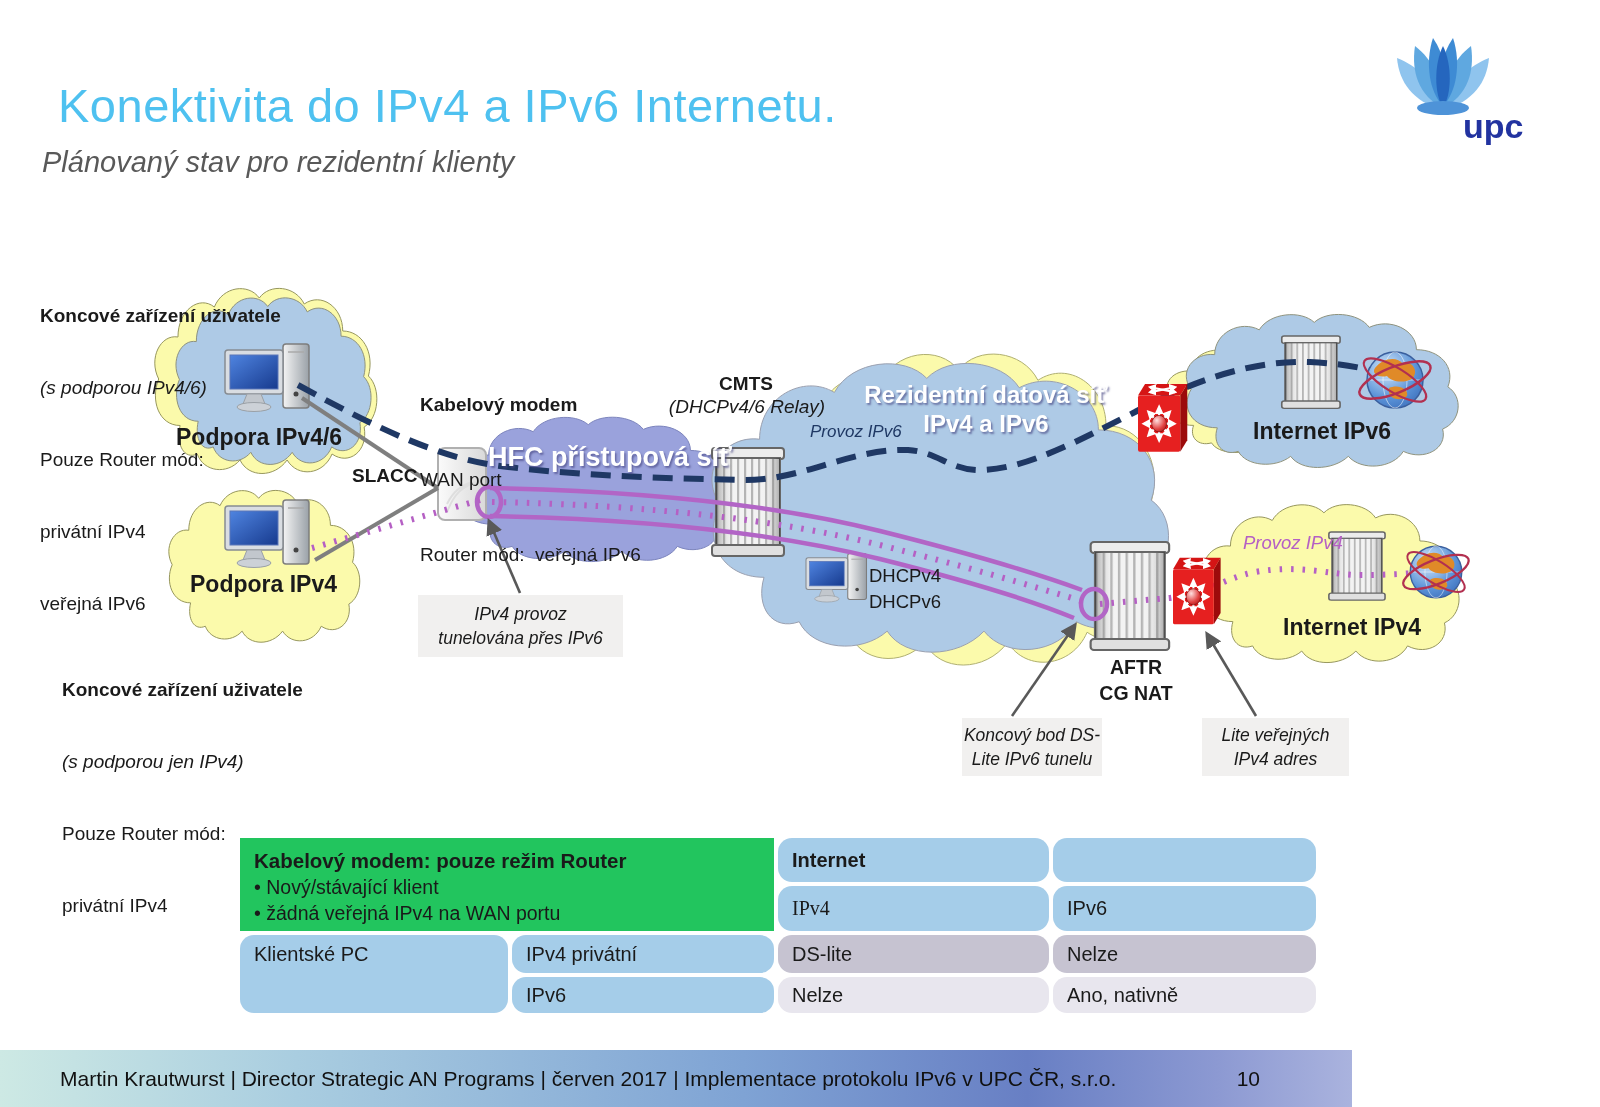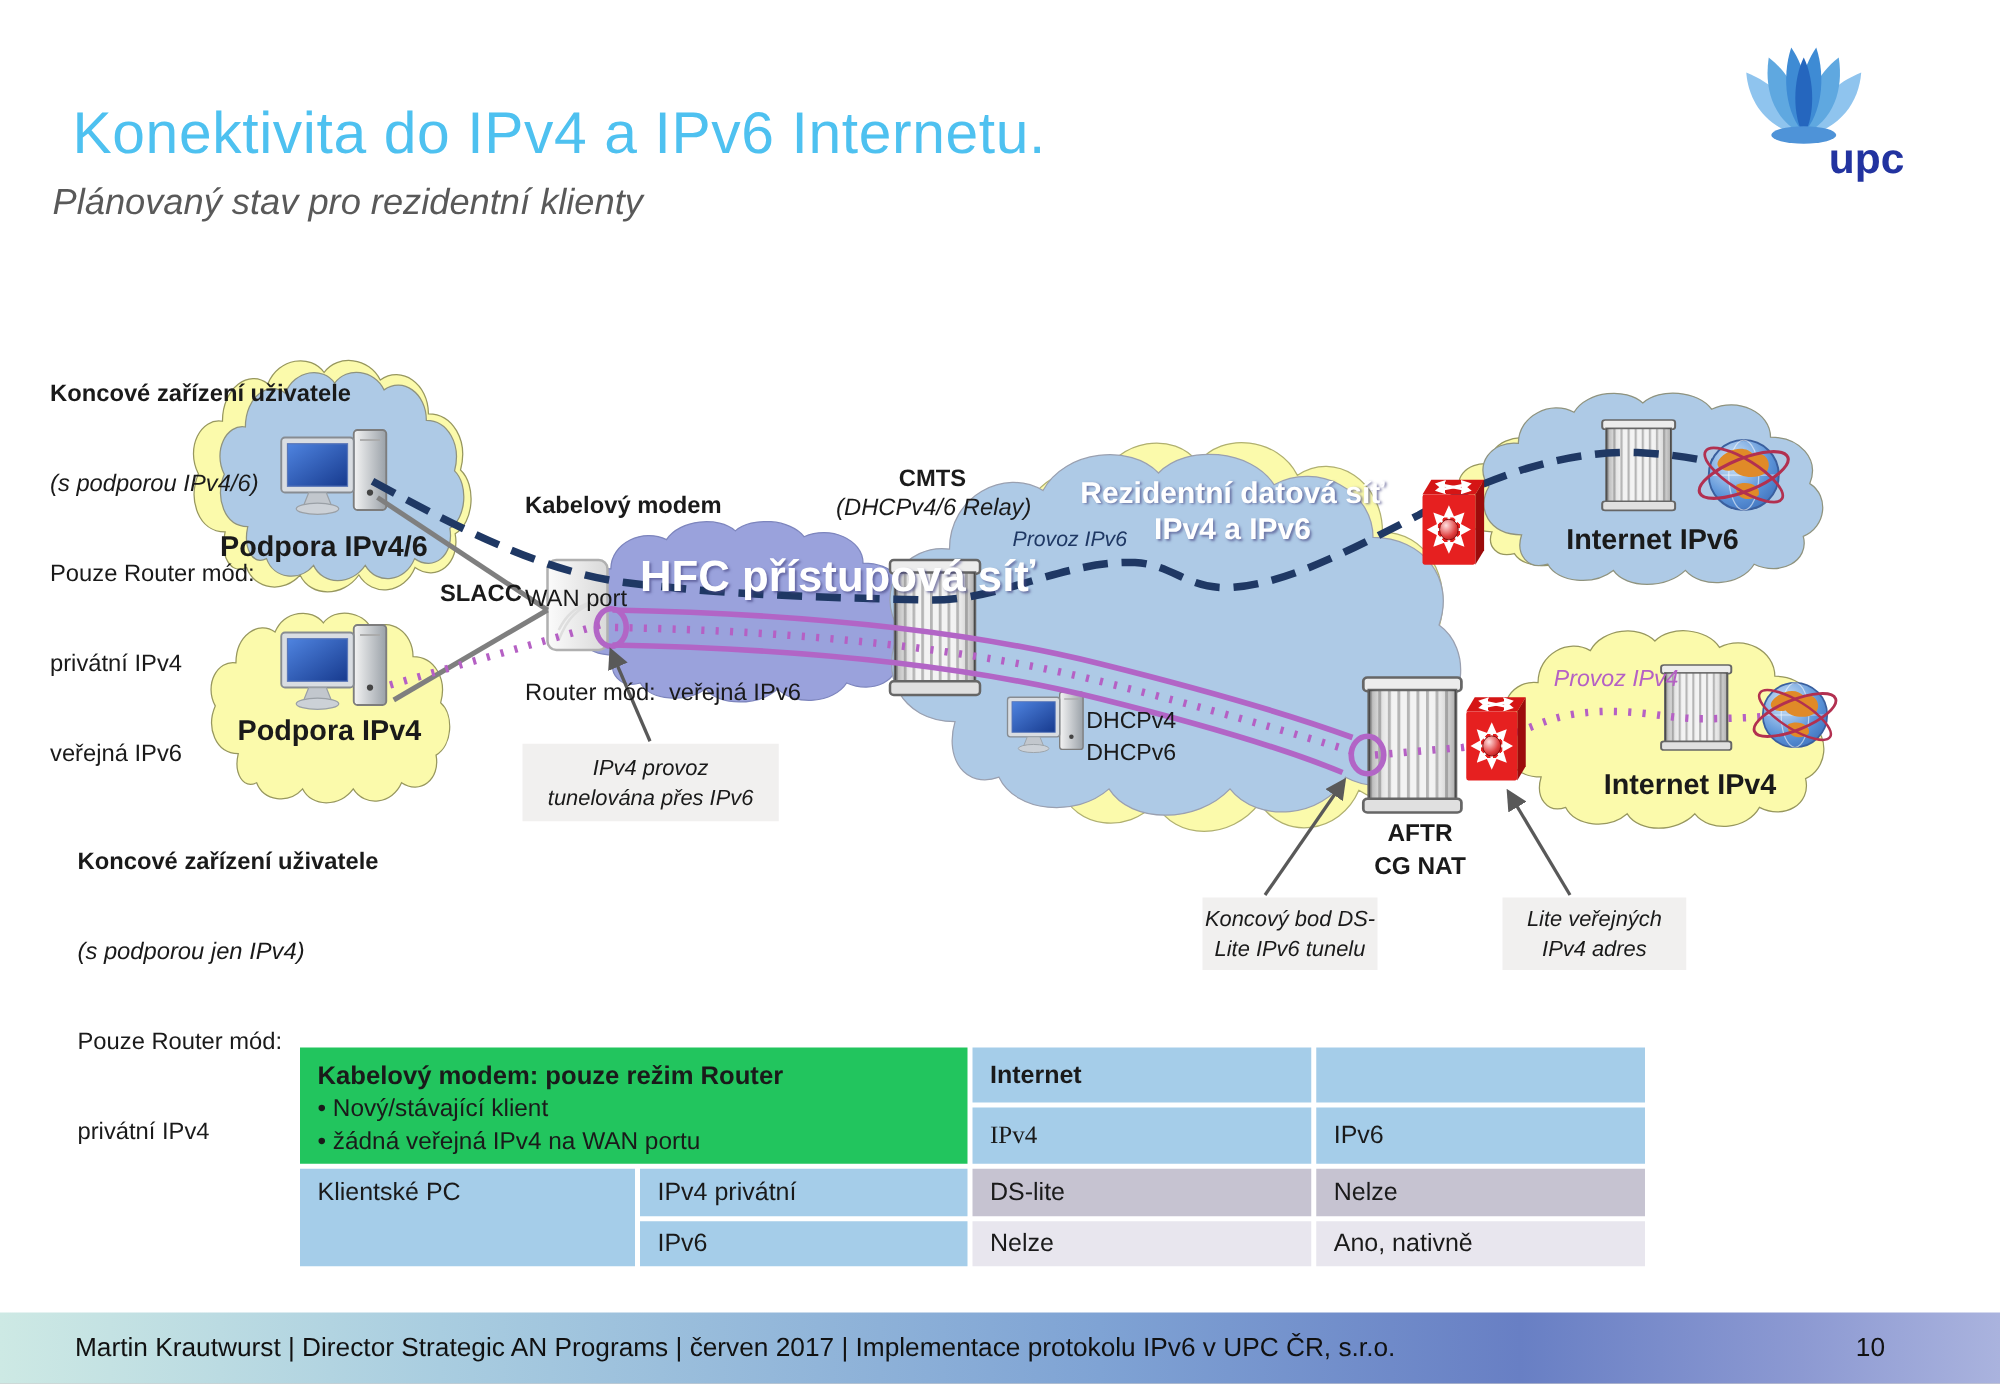--- a/index.html
+++ b/index.html
@@ -12,30 +12,30 @@
   .b{font-weight:bold;}
   .i{font-style:italic;}
   .big{font-size:23px;font-weight:bold;white-space:nowrap;}
   .whitehead{color:#fff;font-weight:bold;text-shadow:1.5px 1.5px 2px rgba(70,70,130,.65);white-space:nowrap;}
   .callout{background:#f1f0ef;text-align:center;font-style:italic;font-size:17.5px;line-height:24px;
            display:flex;flex-direction:column;justify-content:center;}
   .ctr{text-align:center;}
   
   .tbl{left:240px;top:838px;display:grid;grid-template-columns:268px 262px 271px 263px;
        grid-template-rows:44px 45px 38px 36px;gap:4px;font-size:20px;}
-  .cell{display:flex;align-items:center;padding-left:14px;}
+  .cell{display:flex;align-items:center;padding-left:14px;border-radius:14px;}
   .cell.blue{background:#A5CDE9;}
   .cell.dgray{background:#C6C3D1;}
   .cell.lgray{background:#E8E6EE;}
   .hdrcell{grid-column:1/3;grid-row:1/3;background:#22c55e;padding:9px 14px 0 14px;display:block;}
   .hdrcell .h1{font-weight:bold;font-size:20.5px;line-height:27px;}
   .hdrcell .h2{font-size:19.5px;line-height:26px;}
   .spanrows{grid-row:3/5;}
   
-  .footer{left:0;top:1050px;width:1600px;height:57px;
+  .footer{left:0;top:1050px;width:1352px;height:57px;
     background:linear-gradient(to right,#cde9e4 0%,#a9cde0 22%,#7fa3d4 55%,#687fc4 76%,#8c99d2 90%,#aab3de 100%);
     display:flex;align-items:center;}
   .footer .ft{margin-left:60px;font-size:21px;color:#111;}
   .footer .pg{position:absolute;right:92px;font-size:21px;color:#111;}
 </style>
 </head>
 <body>
 
 <div class="slide">
 
@@ -233,21 +233,21 @@
     <div class="i">(s podporou jen IPv4)</div>
     <div>Pouze Router mód:</div>
     <div>privátní IPv4</div>
   </div>
 
   <div class="abs lbl b ctr" style="left:690px;top:372px;width:112px;">CMTS</div>
   <div class="abs lbl i ctr" style="left:661px;top:395px;width:172px;white-space:nowrap;">(DHCPv4/6 Relay)</div>
 
   <div class="abs i" style="left:810px;top:422px;font-size:17px;color:#1F3864;">Provoz IPv6</div>
 
-  <div class="abs whitehead" style="left:512px;top:442px;font-size:35px;">HFC přístupová síť</div>
+  <div class="abs whitehead" style="left:488px;top:442px;font-size:27px;">HFC přístupová síť</div>
 
   <div class="abs ctr" style="left:858px;top:380px;width:256px;">
     <div class="whitehead" style="font-size:24px;line-height:29px;">Rezidentní datová síť</div>
     <div class="whitehead" style="font-size:24px;line-height:29px;">IPv4 a IPv6</div>
   </div>
 
   <div class="abs" style="left:869px;top:563px;font-size:18.5px;line-height:26px;">
     <div>DHCPv4</div>
     <div>DHCPv6</div>
   </div>

